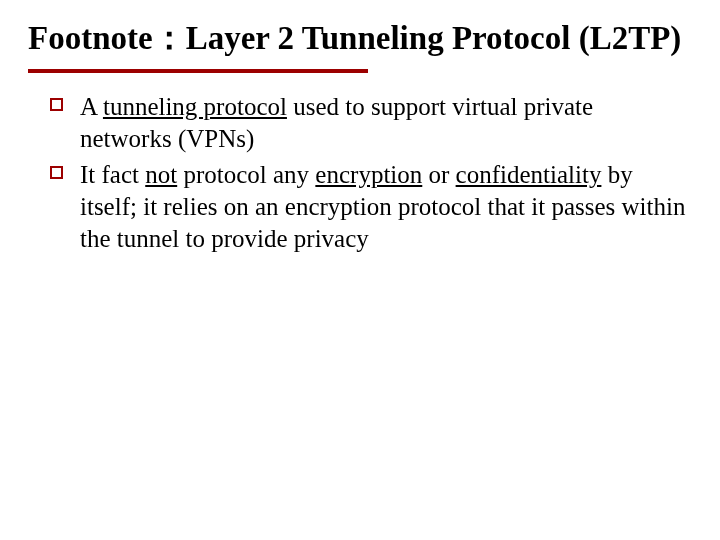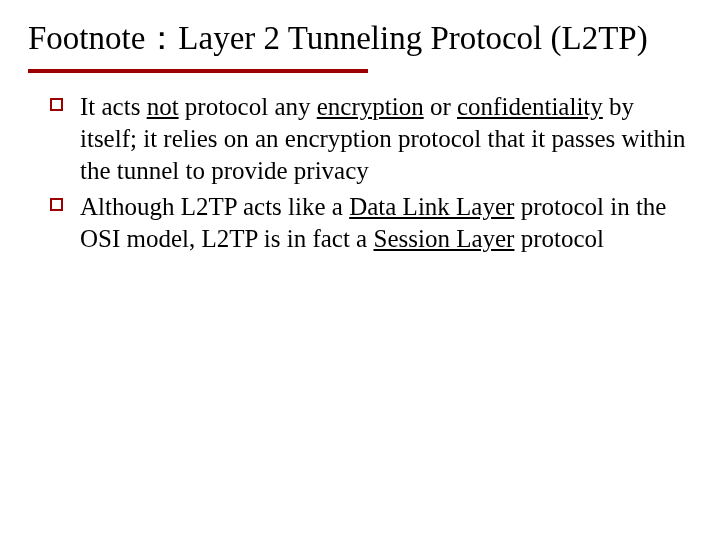--- a/index.html
+++ b/index.html
@@ -14,21 +14,21 @@
   .slide {
     box-sizing: border-box;
     width: 720px;
     height: 540px;
     padding: 18px 28px 24px 28px;
   }
   .title {
     font-size: 33px;
     line-height: 1.25;
     margin: 0 0 10px 0;
-    font-weight: normal;
+    font-weight: bold;
   }
   .rule {
     height: 4px;
     width: 340px;
     background: #9c0000;
     margin: 0 0 18px 0;
   }
   ul.bullets {
     list-style: none;
     margin: 0;
@@ -55,20 +55,20 @@
 </head>
 <body>
 
 <div class="slide">
   <h1 class="title">Footnote：Layer 2 Tunneling Protocol (L2TP)</h1>
   <div class="rule"></div>
 
   <ul class="bullets">
     <li>
       <span class="box"></span>
-      <span>It acts </span><span class="u">not</span><span> protocol any </span><span class="u">encryption</span><span> or </span><span class="u">confidentiality</span><span> by itself; it relies on an encryption protocol that it passes within the tunnel to provide privacy</span>
+      <span>A </span><span class="u">tunneling protocol</span><span> used to support virtual private networks (VPNs)</span>
     </li>
     <li>
       <span class="box"></span>
-      <span>Although L2TP acts like a </span><span class="u">Data Link Layer</span><span> protocol in the OSI model, L2TP is in fact a </span><span class="u">Session Layer</span><span> protocol</span>
+      <span>It fact </span><span class="u">not</span><span> protocol any </span><span class="u">encryption</span><span> or </span><span class="u">confidentiality</span><span> by itself; it relies on an encryption protocol that it passes within the tunnel to provide privacy</span>
     </li>
   </ul>
 </div>
 
 </body></html>

